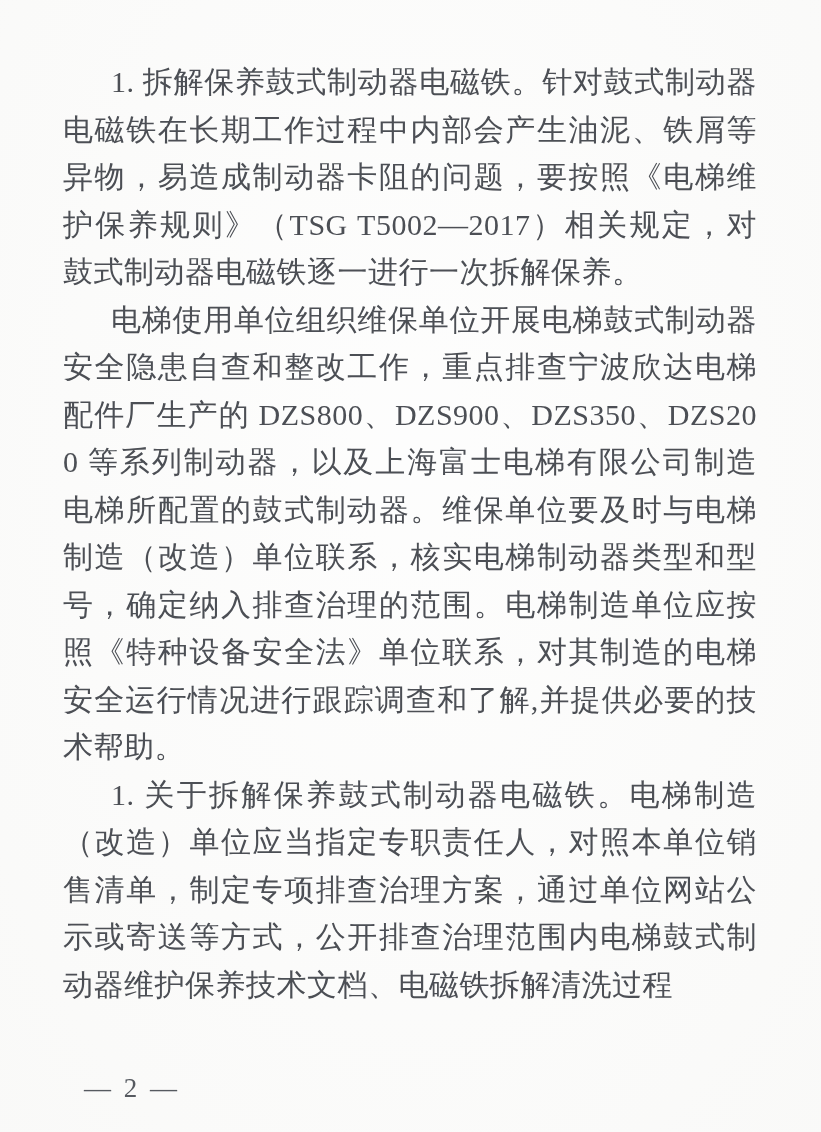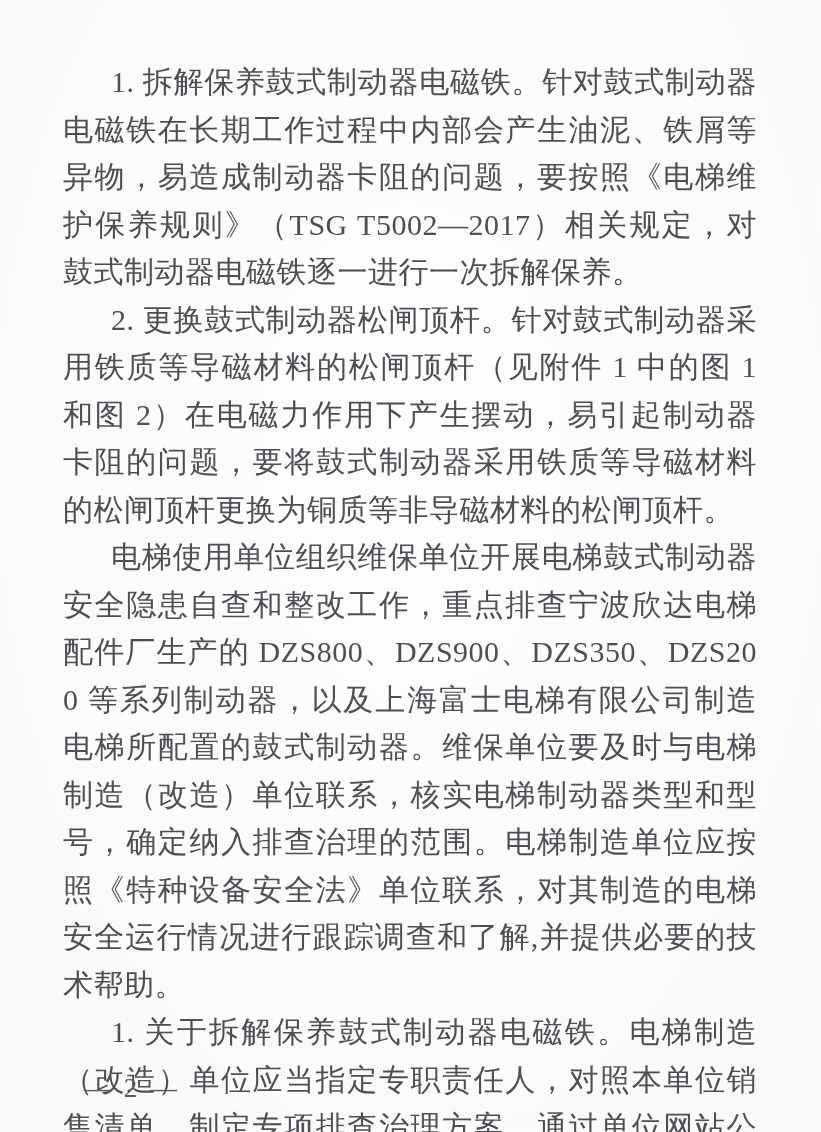--- a/index.html
+++ b/index.html
@@ -49,19 +49,18 @@
     letter-spacing: 3px;
     white-space: nowrap;
   }
 </style>
 </head>
 <body>
 
 <div class="page">
   <div class="content">
     <p class="para">1. 拆解保养鼓式制动器电磁铁。针对鼓式制动器电磁铁在长期工作过程中内部会产生油泥、铁屑等异物，易造成制动器卡阻的问题，要按照《电梯维护保养规则》（TSG T5002—2017）相关规定，对鼓式制动器电磁铁逐一进行一次拆解保养。</p>
-    <p class="para">2. 更换鼓式制动器松闸顶杆。针对鼓式制动器采用铁质等导磁材料的松闸顶杆（见附件 1 中的图 1 和图 2）在电磁力作用下产生摆动，易引起制动器卡阻的问题，要将鼓式制动器采用铁质等导磁材料的松闸顶杆更换为铜质等非导磁材料的松闸顶杆。</p>
     <p class="para">电梯使用单位组织维保单位开展电梯鼓式制动器安全隐患自查和整改工作，重点排查宁波欣达电梯配件厂生产的 DZS800、DZS900、DZS350、DZS200 等系列制动器，以及上海富士电梯有限公司制造电梯所配置的鼓式制动器。维保单位要及时与电梯制造（改造）单位联系，核实电梯制动器类型和型号，确定纳入排查治理的范围。电梯制造单位应按照《特种设备安全法》单位联系，对其制造的电梯安全运行情况进行跟踪调查和了解,并提供必要的技术帮助。</p>
     <p class="para">1. 关于拆解保养鼓式制动器电磁铁。电梯制造（改造）单位应当指定专职责任人，对照本单位销售清单，制定专项排查治理方案，通过单位网站公示或寄送等方式，公开排查治理范围内电梯鼓式制动器维护保养技术文档、电磁铁拆解清洗过程</p>
   </div>
 
   <div class="footer">— 2 —</div>
 </div>
 
 </body></html>

